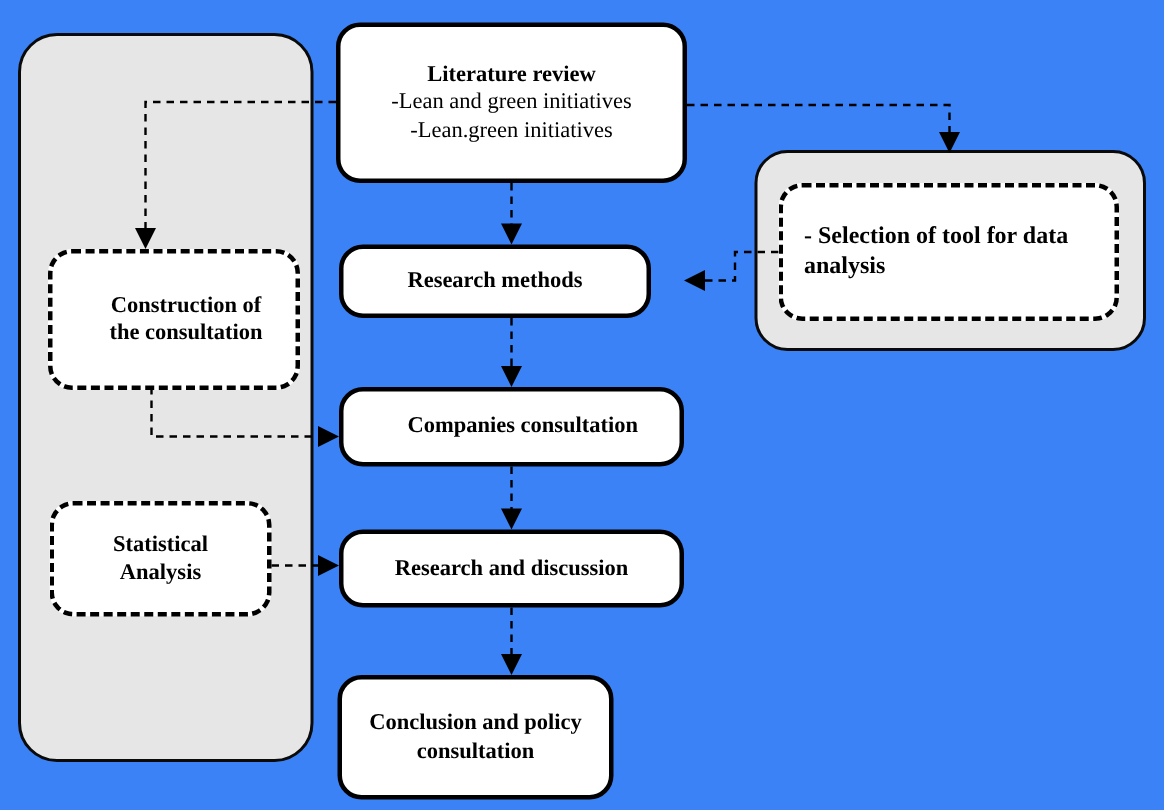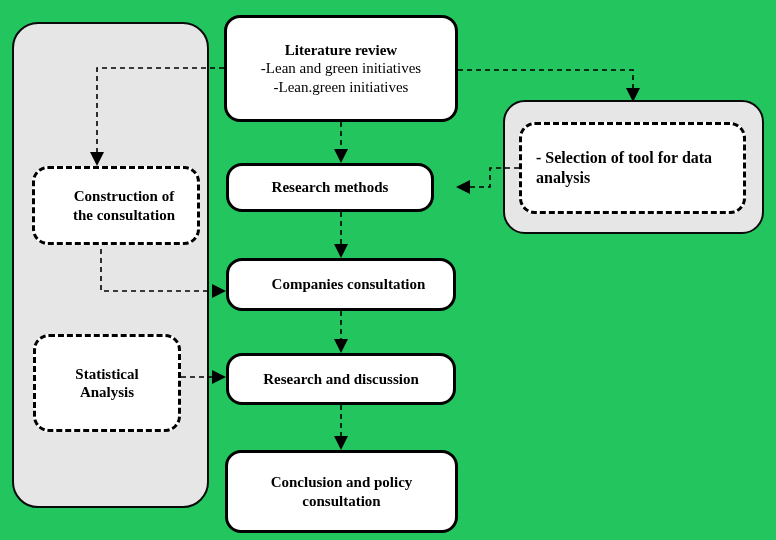--- a/index.html
+++ b/index.html
@@ -8,21 +8,21 @@
     padding: 0;
     background: #ffffff;
   }
   body {
     font-family: "Liberation Serif", "DejaVu Serif", serif;
   }
   #canvas {
     position: relative;
     width: 776px;
     height: 540px;
-    background: #22c55e;
+    background: #3b82f6;
     overflow: hidden;
   }
   .panel {
     position: absolute;
     background: #e6e6e6;
     border: 2px solid #0a0a0a;
     box-sizing: border-box;
   }
   #panel-left {
     left: 12px;
@@ -73,25 +73,25 @@
   .t-bold-sm {
     font-weight: bold;
     font-size: 16px;
   }
 
   
   #node-literature  { left: 224px; top: 15px;  width: 234px; height: 107px; }
   #node-research    { left: 226px; top: 163px; width: 208px; height: 49px;  }
   #node-companies   { left: 226px; top: 258px; width: 230px; height: 53px; padding-left: 15px;  }
   #node-findings    { left: 226px; top: 353px; width: 230px; height: 52px;  }
-  #node-conclusion  { left: 225px; top: 450px; width: 233px; height: 83px;  }
-
-  
-  #node-construction { left: 32px; top: 166px; width: 168px; height: 79px; padding-left: 16px; }
-  #node-statistical  { left: 33px; top: 334px; width: 148px; height: 98px; }
+  #node-conclusion  { left: 225px; top: 450px; width: 184px; height: 83px;  }
+
+  
+  #node-construction { left: 32px; top: 166px; width: 168px; height: 94px; padding-left: 16px; }
+  #node-statistical  { left: 33px; top: 334px; width: 148px; height: 77px; }
 
   
   #node-tool {
     left: 519px; top: 122px; width: 227px; height: 92px;
     justify-content: flex-start;
   }
   #node-tool .inner {
     text-align: left;
     padding: 0 0 0 14px;
   }

